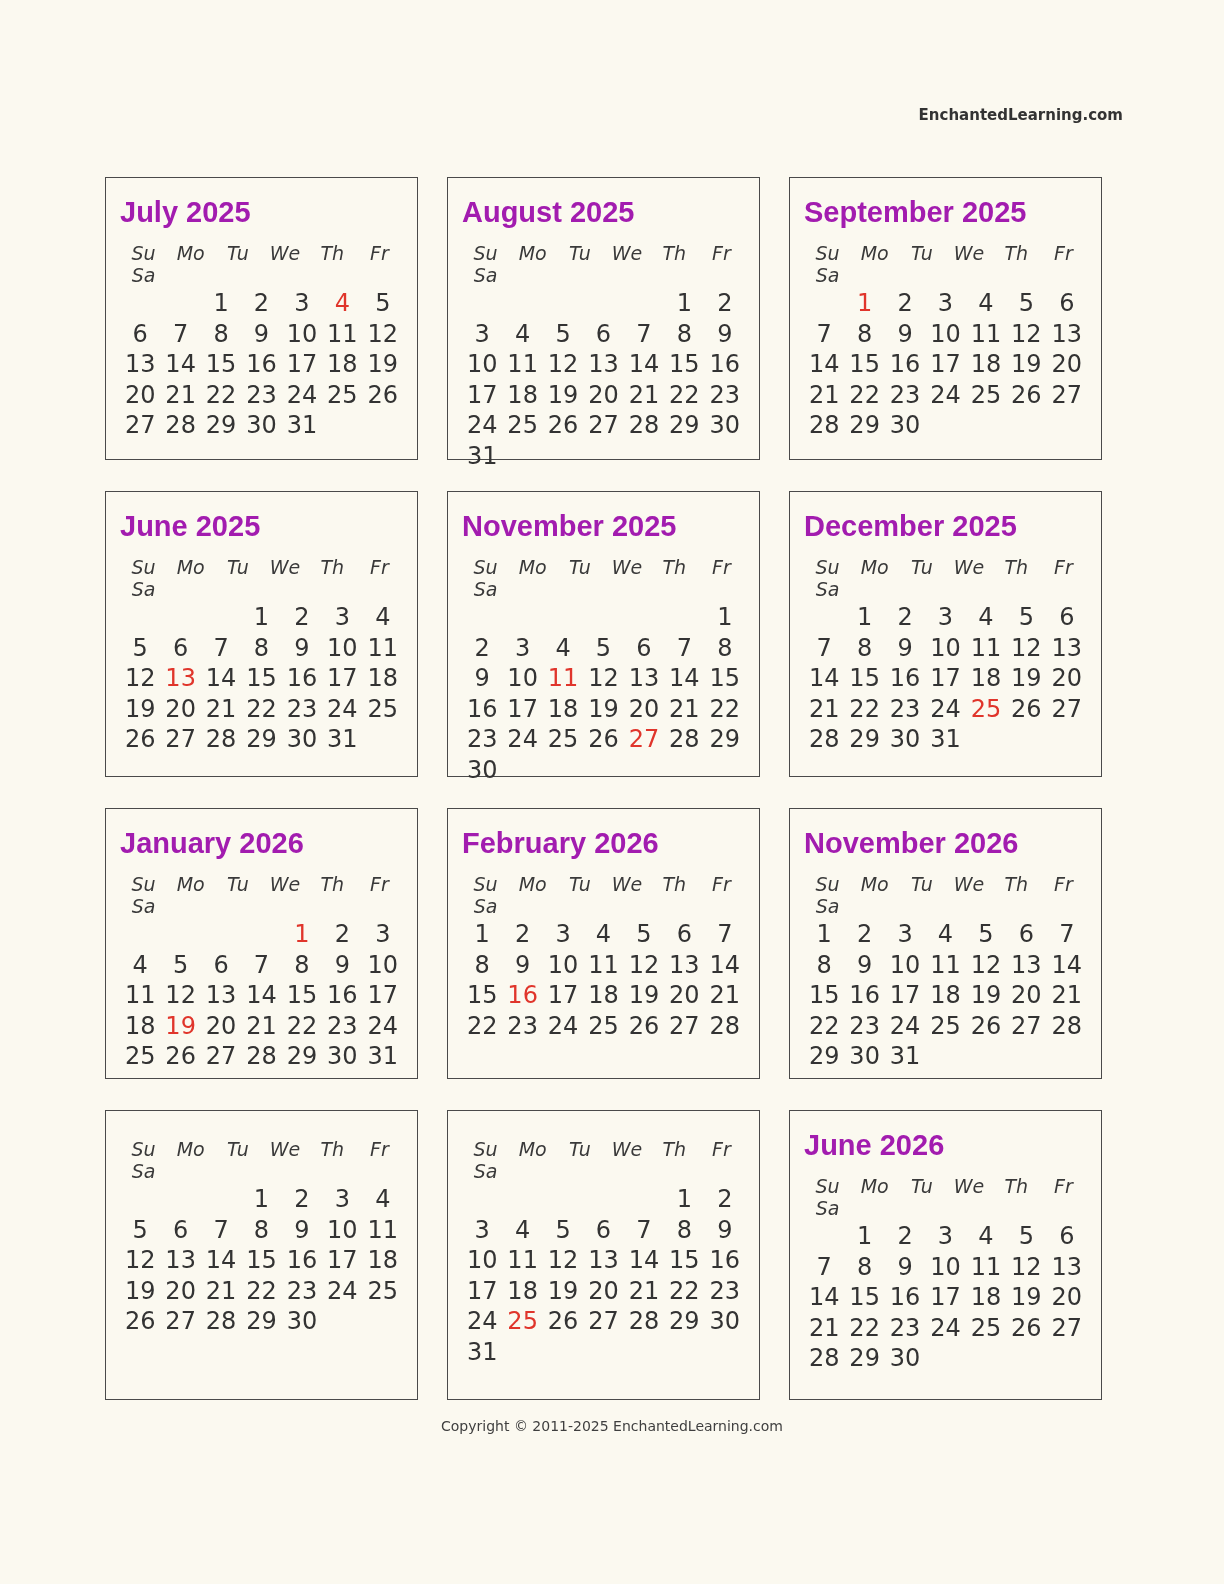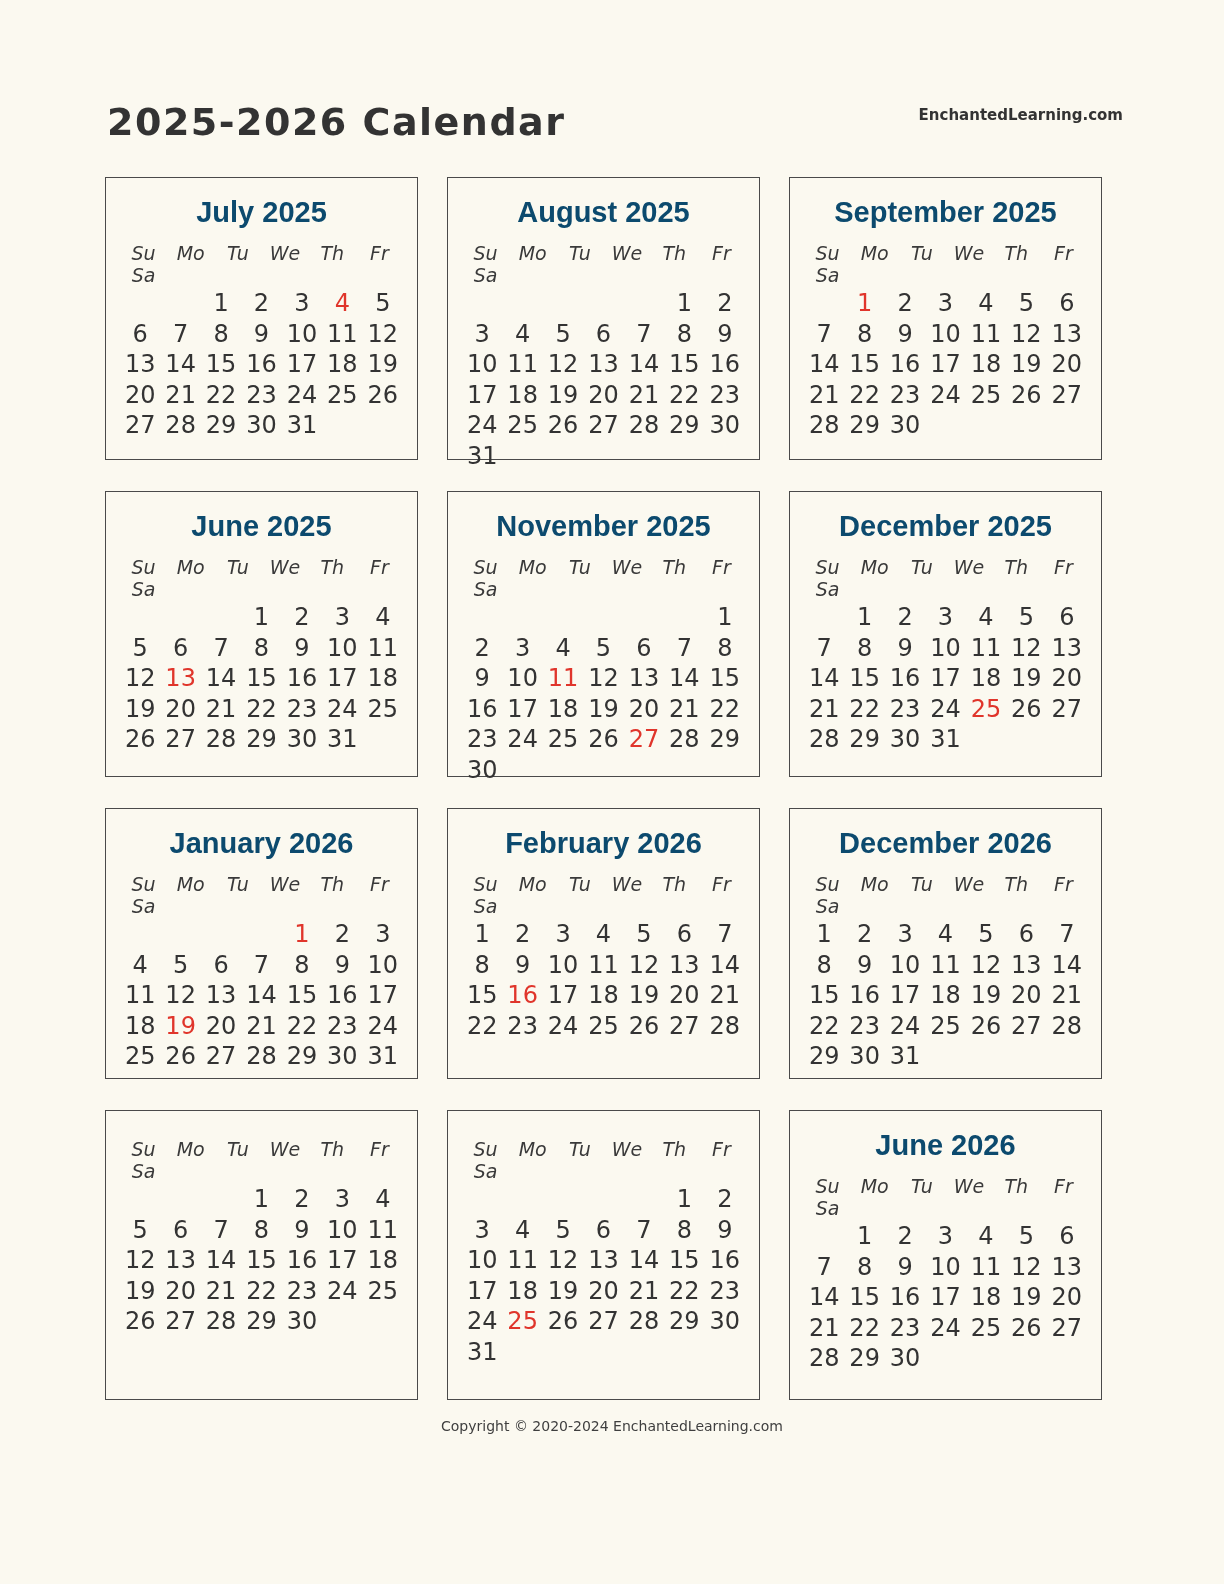--- a/index.html
+++ b/index.html
@@ -28,25 +28,24 @@
     grid-template-rows:283px 286px 271px 290px;
     column-gap:29px;row-gap:31px;
   }
   .month{
     box-sizing:border-box;
     border:1.5px solid #4a4a4a;
     background:#fbf9f0;
     padding:14px 14px 0 14px;
   }
   .month-title{
-    text-align:center;
     font-family:"Liberation Sans",sans-serif;
     font-weight:bold;
     font-size:29px;
-    color:#0c4a6e;
+    color:#a21caf;
     margin-top:4px;
     white-space:nowrap;
   }
   .dow-row{
     display:grid;grid-template-columns:repeat(6,1fr);
     margin-top:13px;
   }
   .dow{
     text-align:center;
     font-style:italic;
@@ -70,21 +69,20 @@
     position:absolute;top:1418px;left:0;width:100%;
     text-align:center;
     font-size:14px;color:#3f3f3f;
   }
 </style>
 </head>
 <body>
 
 <div class="page">
   <div class="site-label">EnchantedLearning.com</div>
-  <h1 class="page-title">2025-2026 Calendar</h1>
   <div class="grid">
       <div class="month">
         <div class="month-title">July 2025</div>
         <div class="dow-row">
           <span class="dow">Su</span>
           <span class="dow">Mo</span>
           <span class="dow">Tu</span>
           <span class="dow">We</span>
           <span class="dow">Th</span>
           <span class="dow">Fr</span>
@@ -450,21 +448,21 @@
           <span class="day">22</span>
           <span class="day">23</span>
           <span class="day">24</span>
           <span class="day">25</span>
           <span class="day">26</span>
           <span class="day">27</span>
           <span class="day">28</span>
         </div>
       </div>
       <div class="month">
-        <div class="month-title">December 2026</div>
+        <div class="month-title">November 2026</div>
         <div class="dow-row">
           <span class="dow">Su</span>
           <span class="dow">Mo</span>
           <span class="dow">Tu</span>
           <span class="dow">We</span>
           <span class="dow">Th</span>
           <span class="dow">Fr</span>
           <span class="dow">Sa</span>
         </div>
         <div class="days">
@@ -635,14 +633,14 @@
           <span class="day">24</span>
           <span class="day">25</span>
           <span class="day">26</span>
           <span class="day">27</span>
           <span class="day">28</span>
           <span class="day">29</span>
           <span class="day">30</span>
         </div>
       </div>
     </div>
-  <div class="copyright">Copyright © 2020-2024 EnchantedLearning.com</div>
+  <div class="copyright">Copyright © 2011-2025 EnchantedLearning.com</div>
 </div>
 
 </body></html>

